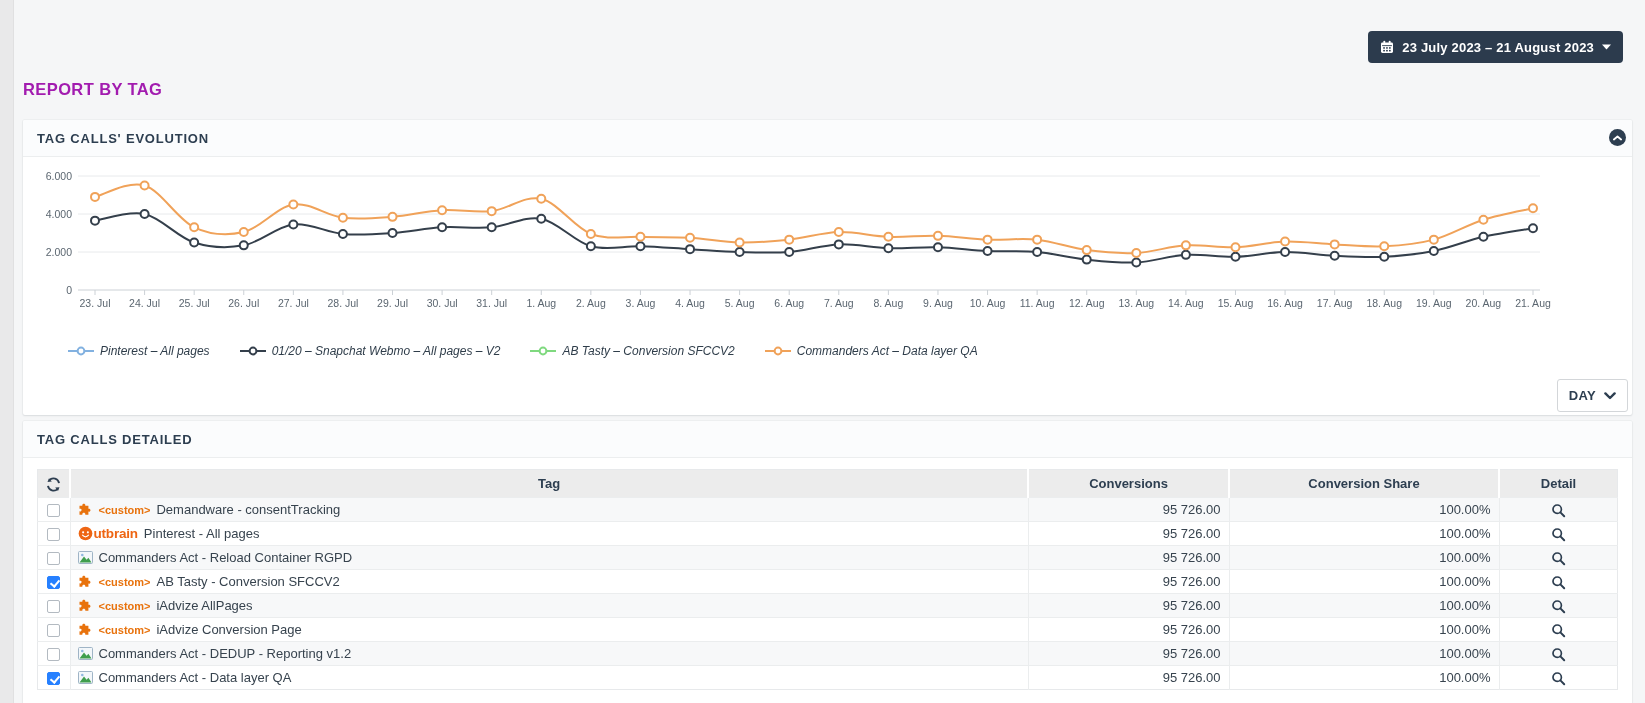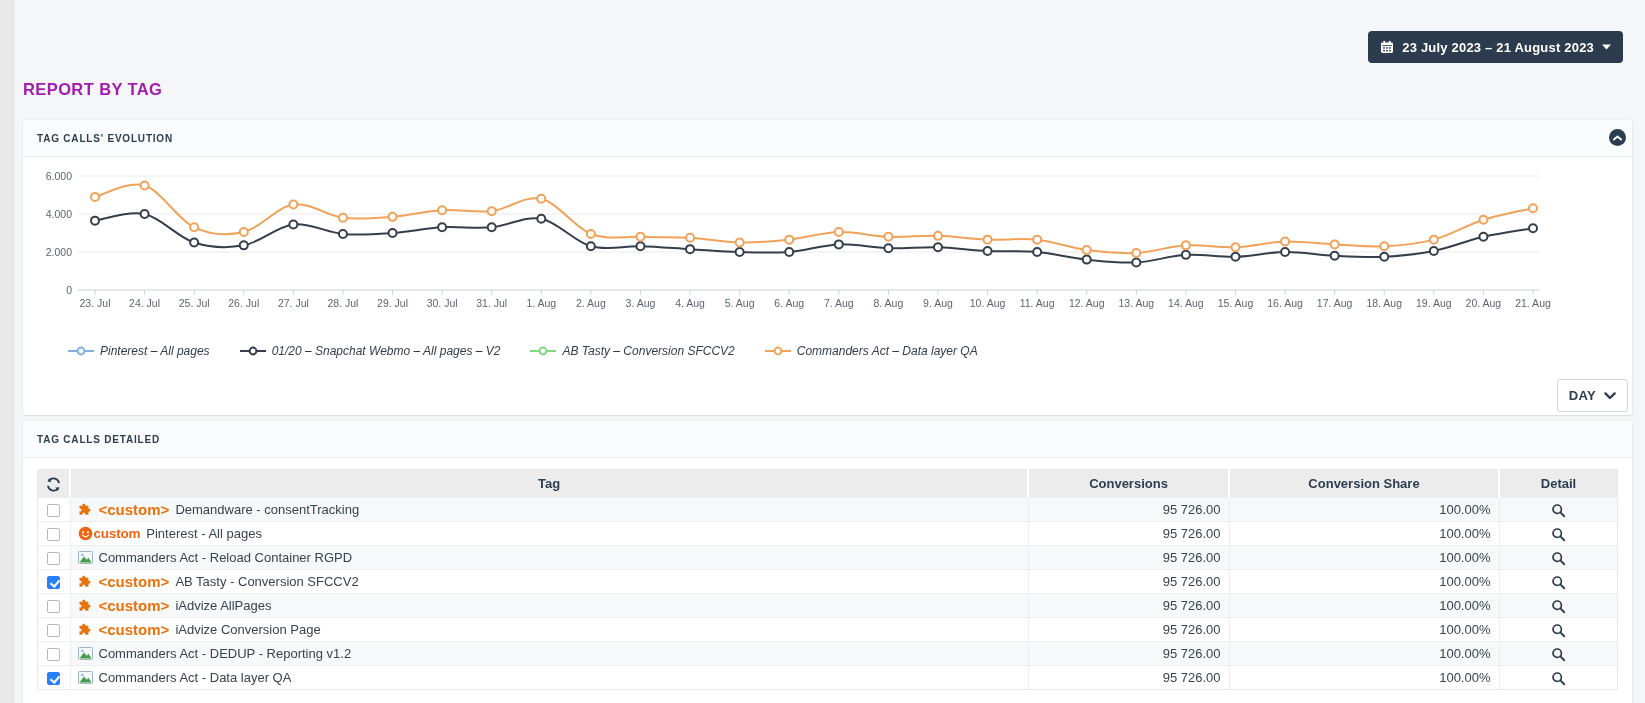--- a/index.html
+++ b/index.html
@@ -28,21 +28,21 @@
   .card{
     position:absolute;left:10px;width:1609px;background:#fff;
     border-radius:2px;box-shadow:0 1px 2px rgba(40,50,60,.10), 0 0 0 1px rgba(40,50,60,.03);
   }
   .chart-card{top:120px;height:295px;}
   .table-card{top:421px;height:370px;}
   .card-head{
     position:relative;height:36px;background:#fbfcfd;border-bottom:1px solid #eceeef;
     display:flex;align-items:center;padding:0 14px;border-radius:2px 2px 0 0;
   }
-  .card-title{font-size:10px;font-weight:700;color:#2d3e50;letter-spacing:.8px;}
+  .card-title{font-size:13px;font-weight:700;color:#2d3e50;letter-spacing:.8px;}
   .collapse-btn{
     position:absolute;right:6px;top:9px;width:17px;height:17px;border-radius:50%;
     background:#2d3e50;border:none;cursor:pointer;display:flex;align-items:center;justify-content:center;padding:0;
   }
 
   
   .chart-svg{position:absolute;top:36px;left:0;}
   .legend{position:absolute;top:224px;left:45px;display:flex;align-items:center;gap:30px;}
   .leg-item{display:flex;align-items:center;gap:6px;cursor:pointer;}
   .leg-item span{font-size:12px;color:#2f3d4a;font-style:italic;}
@@ -75,21 +75,21 @@
     border:1px solid #b3bac1;border-radius:2px;background:#fff;cursor:pointer;
   }
   .cb.checked{border-color:#2680ff;background:#2680ff;position:relative;}
   .cb.checked::after{
     content:"";position:absolute;left:3.5px;top:0.5px;width:4px;height:7px;
     border:solid #fff;border-width:0 2px 2px 0;transform:rotate(40deg);
   }
   .tag-inner{display:flex;align-items:center;gap:6px;height:23px;padding:0 7px;overflow:hidden;white-space:nowrap;}
   .icon{display:inline-flex;align-items:center;flex:none;}
   .icon-outbrain i{font-style:normal;font-weight:800;font-size:13.5px;color:#ee6513;letter-spacing:-.2px;margin-left:1px;}
-  .custom-prefix{color:#e8720c;font-weight:700;font-size:15px;flex:none;}
+  .custom-prefix{color:#e8720c;font-weight:700;font-size:11px;flex:none;}
   .tag-name{color:#37434e;}
   td.num{text-align:right;padding-right:8px;}
   td.detail-cell{text-align:center;}
   .detail-btn{background:none;border:none;cursor:pointer;padding:0;display:inline-flex;vertical-align:middle;}
 </style>
 </head>
 <body>
 
 <div class="left-strip"></div>
 
@@ -357,21 +357,21 @@
     <td>
       <div class="tag-inner">
 
         <span class="icon icon-outbrain">
           <svg width="15" height="15" viewBox="0 0 14 14">
             <circle cx="7" cy="7" r="6.4" fill="#ee6513"></circle>
             <circle cx="4.8" cy="5.9" r="1" fill="#fff"></circle>
             <circle cx="9.2" cy="5.9" r="1" fill="#fff"></circle>
             <path d="M4.2 8.6c.8 1 1.7 1.5 2.8 1.5s2-.5 2.8-1.5" stroke="#fff" stroke-width="1.1" fill="none" stroke-linecap="round"></path>
           </svg>
-                    <i>custom</i>
+                    <i>utbrain</i>
         </span>
 
         <span class="tag-name">Pinterest - All pages</span>
       </div>
     </td>
     <td class="num">95 726.00</td>
     <td class="num">100.00%</td>
     <td class="detail-cell">
       <button class="detail-btn">
         <svg width="15" height="15" viewBox="0 0 15 15">

